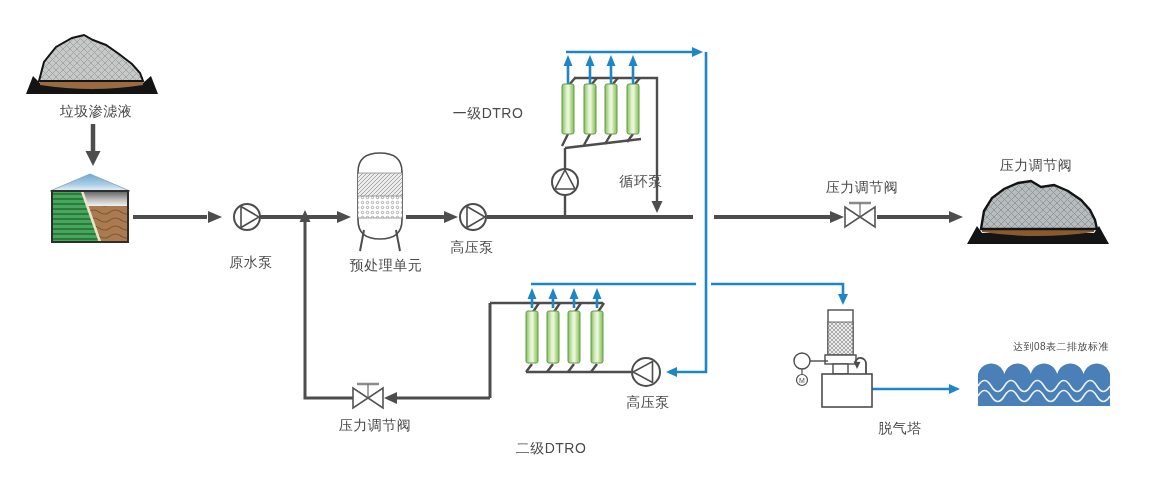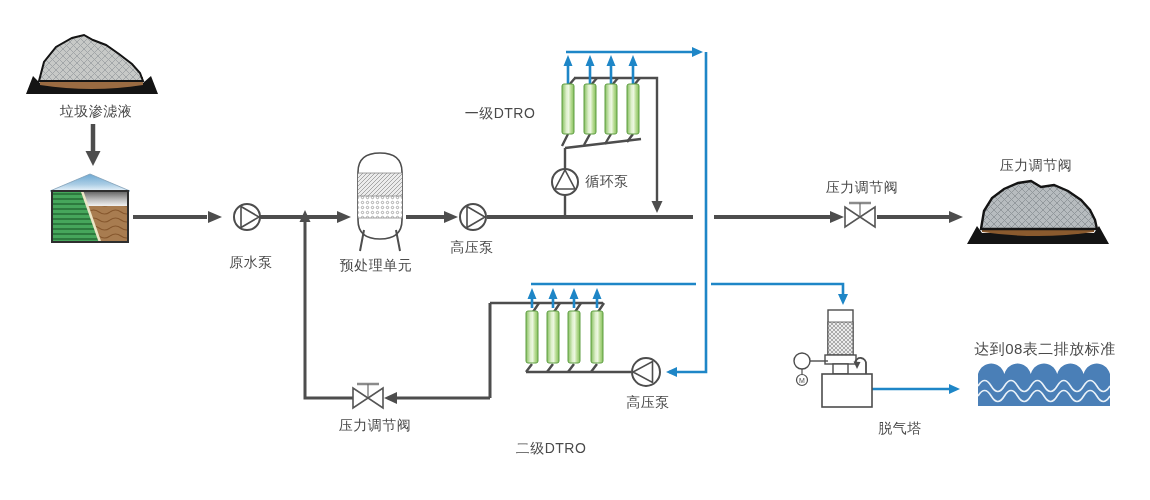--- a/index.html
+++ b/index.html
@@ -1,21 +1,21 @@
 <!DOCTYPE html>
 <html><head>
 <meta charset="utf-8">
 <style>
   html,body{margin:0;padding:0;background:#fff;}
   .canvas{position:relative;width:1150px;height:500px;background:#ffffff;overflow:hidden;
           font-family:"Liberation Sans","DejaVu Sans",sans-serif;}
   .layer{position:absolute;left:0;top:0;}
   .lbl{position:absolute;transform:translateX(-50%);white-space:nowrap;
        font-size:14px;color:#4a4a4a;letter-spacing:0.5px;}
-  .lbl.small{font-size:15px;}
+  .lbl.small{font-size:10px;margin-left:16px;}
 </style>
 </head>
 <body>
 
 <div class="canvas">
 
 <svg class="layer" width="1150" height="500" viewBox="0 0 1150 500">
   <defs>
     <pattern id="crossL" width="7" height="7" patternUnits="userSpaceOnUse">
       <rect width="7" height="7" fill="#c7c9c7"></rect>
@@ -237,24 +237,24 @@
              L1110,406 Z" fill="#4a7fb7"></path>
     <g clip-path="url(#waveClip)" stroke="#e9f1f8" stroke-width="1.6" fill="none">
       <path d="M978,386 q6.6,-11 13.2,0 q6.6,11 13.2,0 q6.6,-11 13.2,0 q6.6,11 13.2,0 q6.6,-11 13.2,0 q6.6,11 13.2,0 q6.6,-11 13.2,0 q6.6,11 13.2,0 q6.6,-11 13.2,0 q6.6,11 13.2,0"></path>
       <path d="M978,396 q6.6,-11 13.2,0 q6.6,11 13.2,0 q6.6,-11 13.2,0 q6.6,11 13.2,0 q6.6,-11 13.2,0 q6.6,11 13.2,0 q6.6,-11 13.2,0 q6.6,11 13.2,0 q6.6,-11 13.2,0 q6.6,11 13.2,0"></path>
     </g>
   </g>
 </svg>
 
 <div class="lbl" style="left:96px;top:103px">垃圾渗滤液</div>
 <div class="lbl" style="left:251px;top:254px">原水泵</div>
-<div class="lbl" style="left:376px;top:257px">预处理单元</div>
+<div class="lbl" style="left:386px;top:257px">预处理单元</div>
 <div class="lbl" style="left:472px;top:239px">高压泵</div>
-<div class="lbl" style="left:500px;top:105px">一级DTRO</div>
-<div class="lbl" style="left:607px;top:173px">循环泵</div>
+<div class="lbl" style="left:488px;top:105px">一级DTRO</div>
+<div class="lbl" style="left:641px;top:173px">循环泵</div>
 <div class="lbl" style="left:862px;top:179px">压力调节阀</div>
 <div class="lbl" style="left:1036px;top:157px">压力调节阀</div>
 <div class="lbl" style="left:375px;top:417px">压力调节阀</div>
 <div class="lbl" style="left:551px;top:440px">二级DTRO</div>
 <div class="lbl" style="left:648px;top:394px">高压泵</div>
 <div class="lbl" style="left:900px;top:420px">脱气塔</div>
 <div class="lbl small" style="left:1045px;top:340px">达到08表二排放标准</div>
 
 </div>
 

